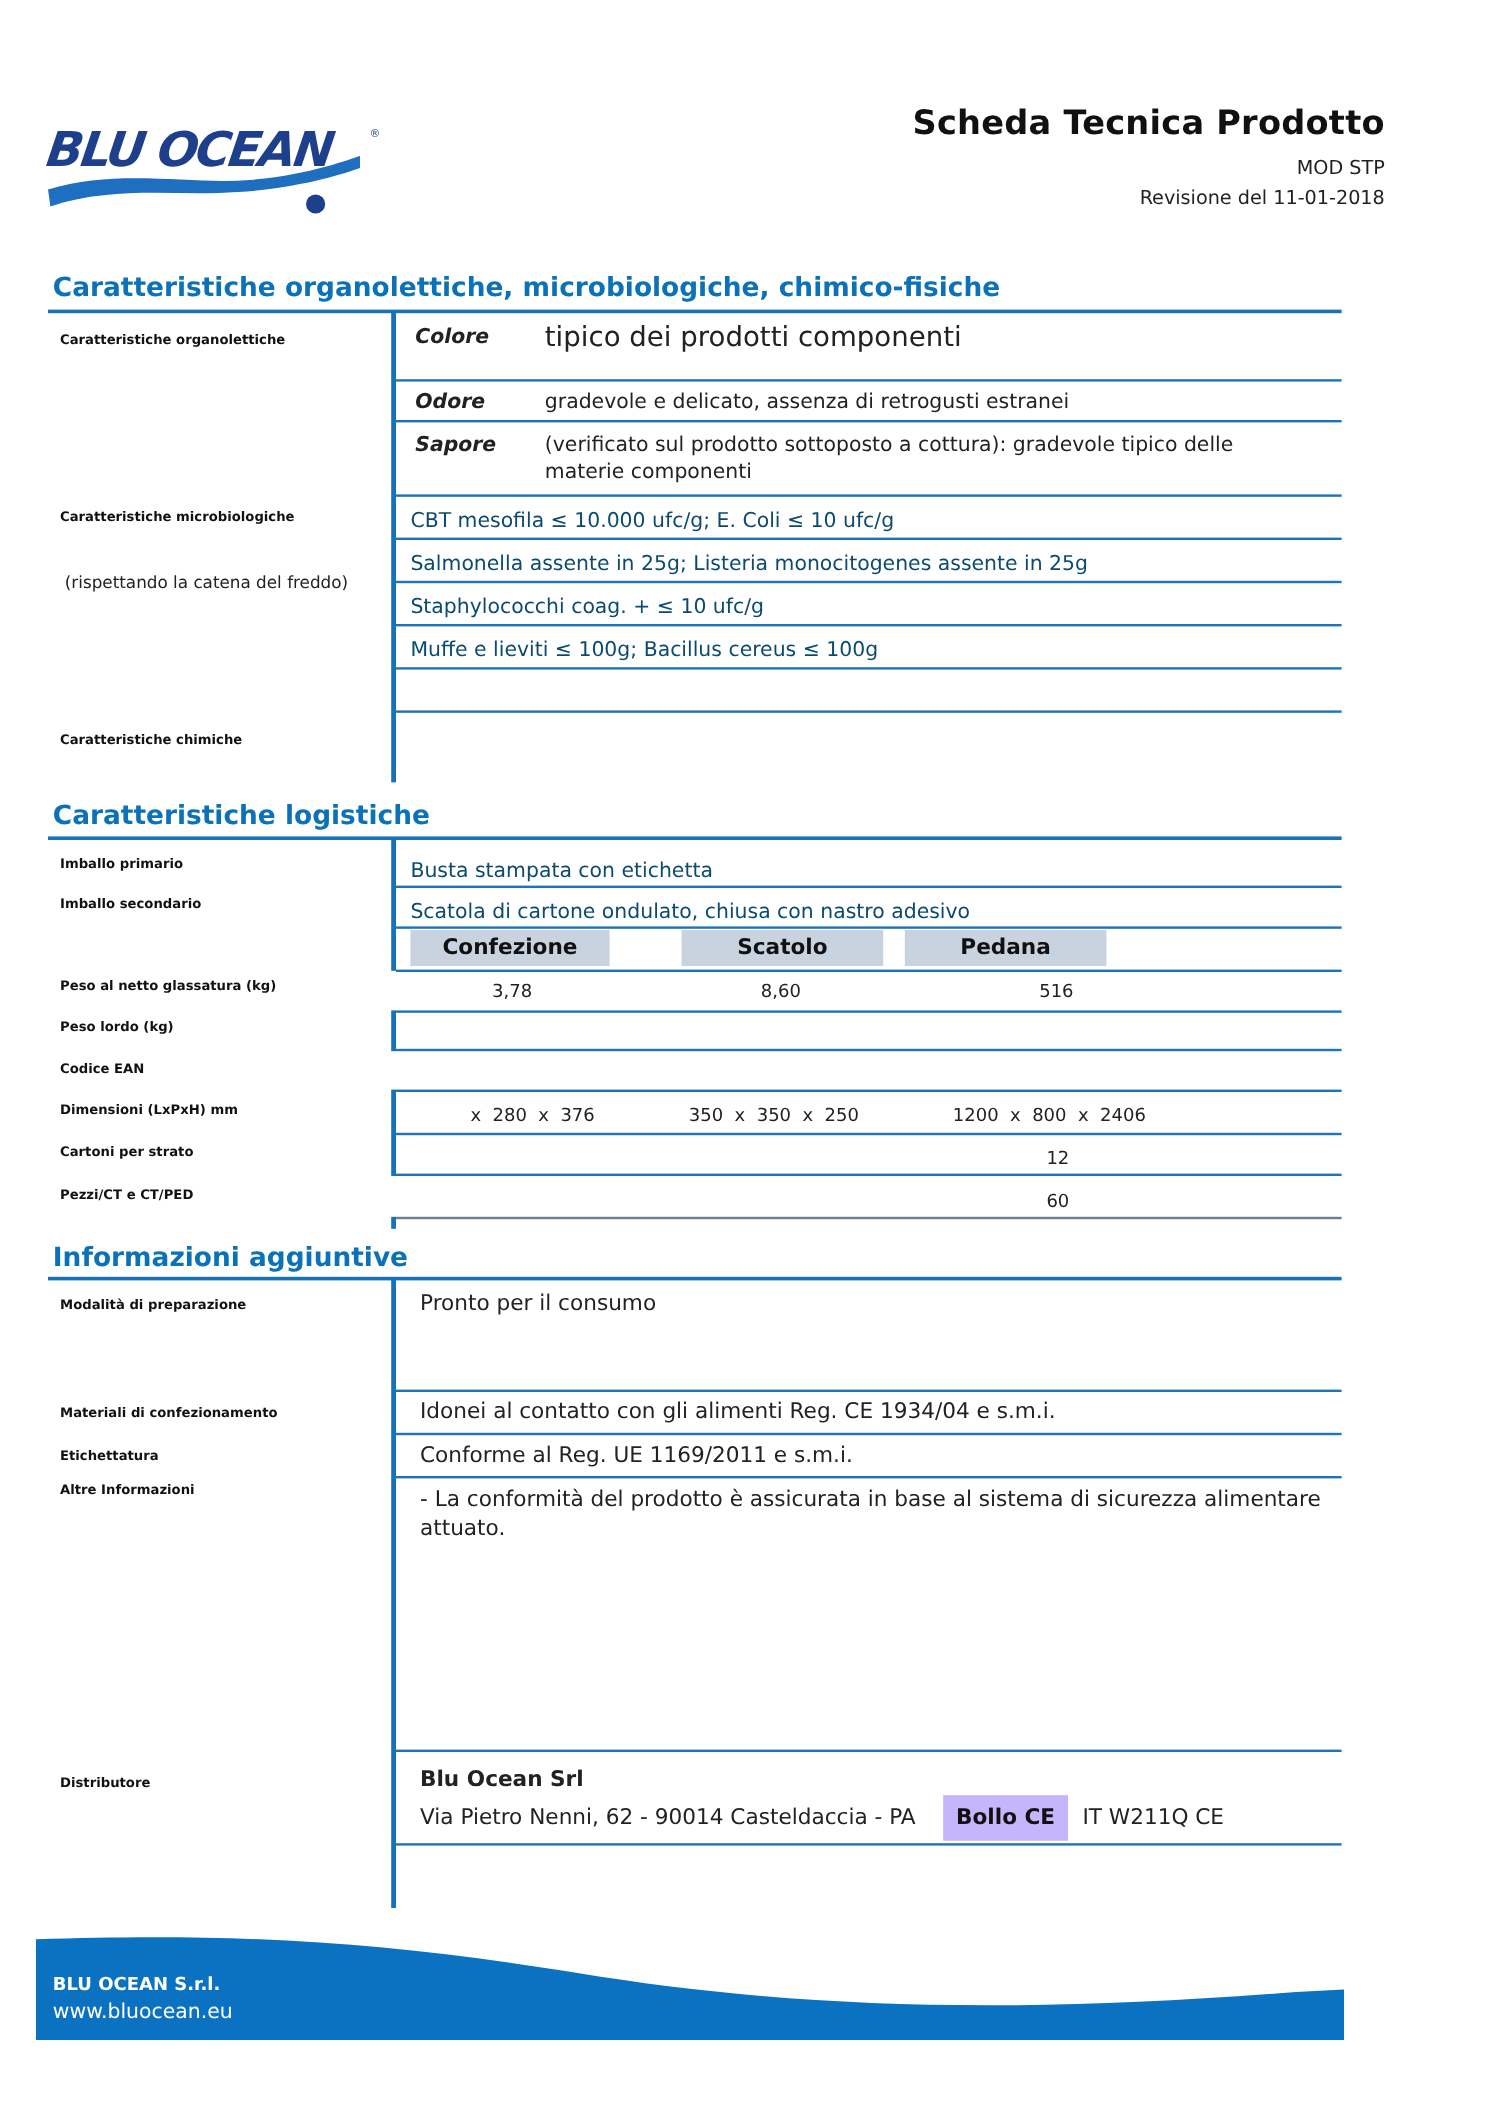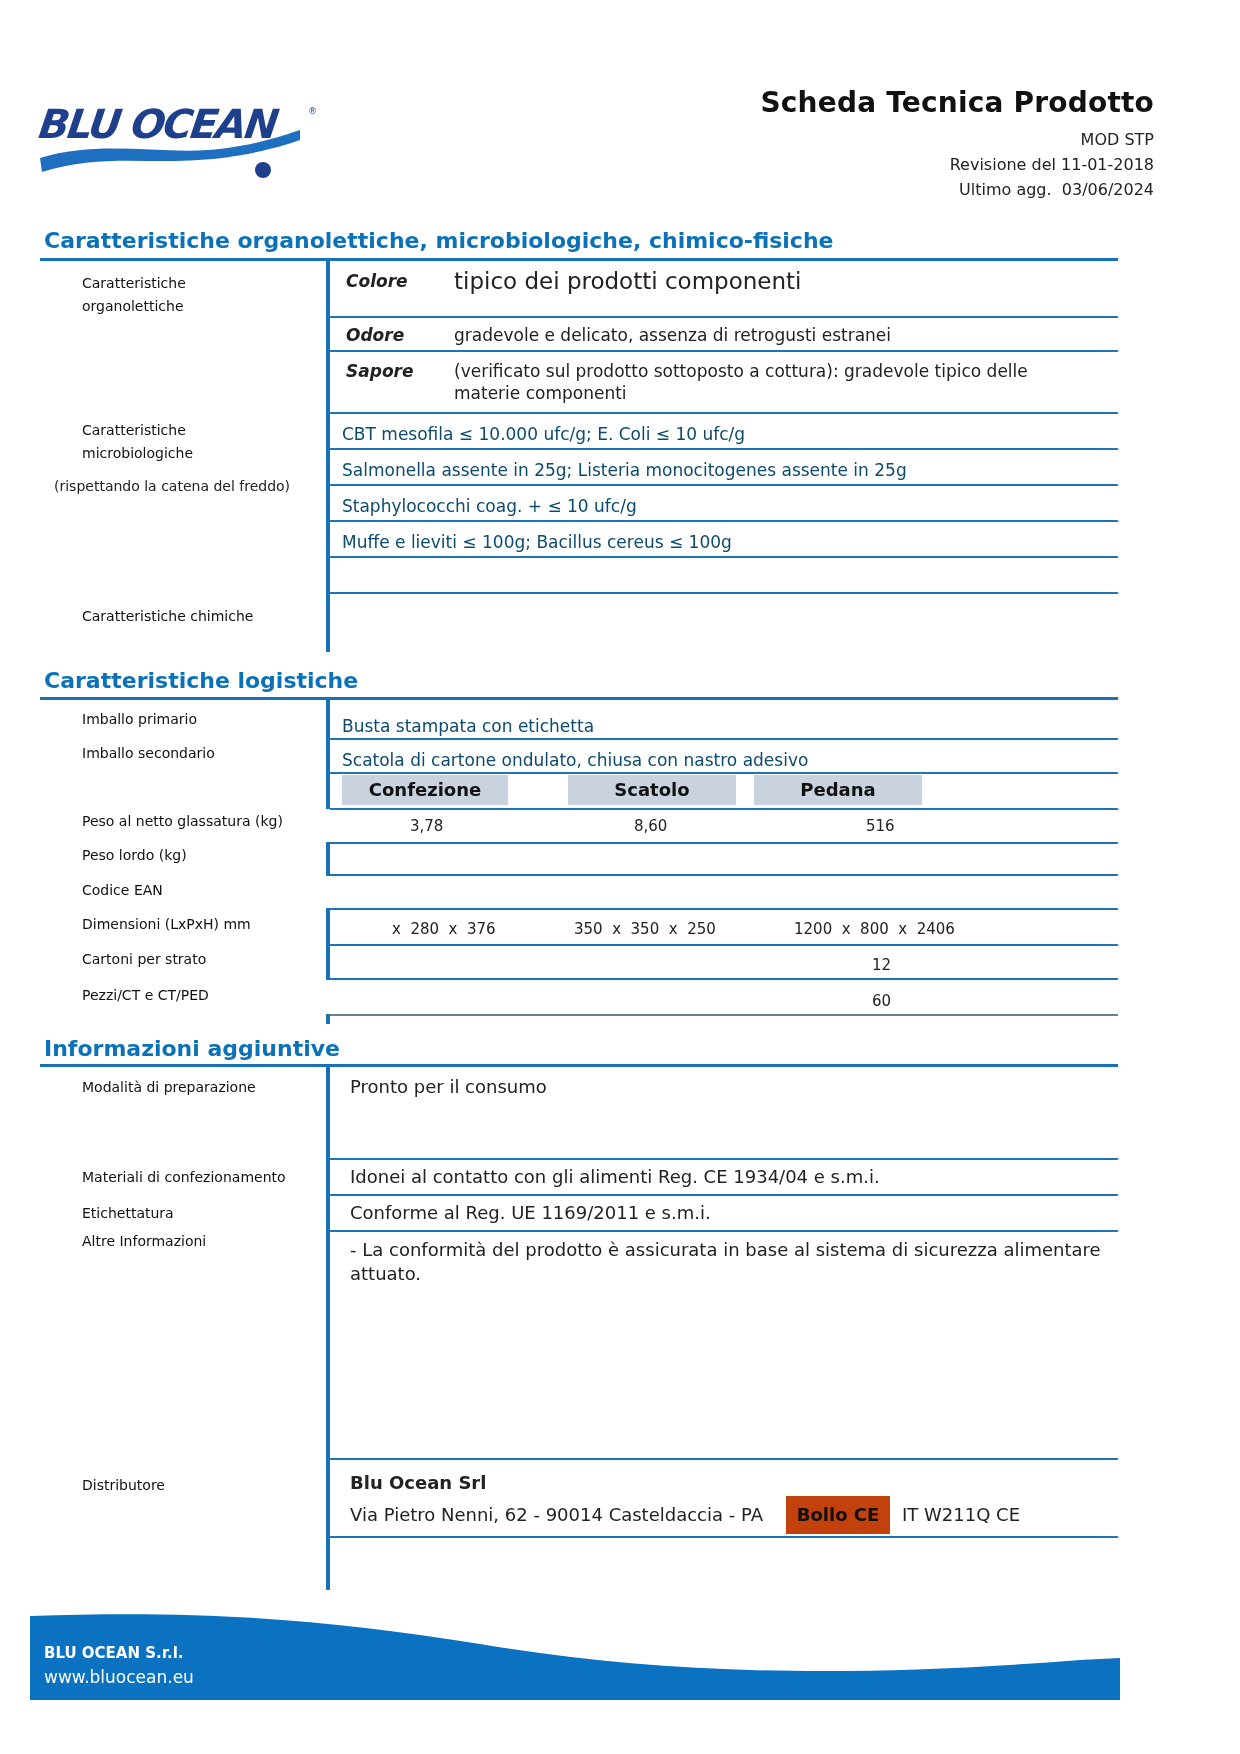--- a/index.html
+++ b/index.html
@@ -9,31 +9,31 @@
   .logo { left:38px; top:92px; width:290px; height:92px; }
   .title-block { right:86px; top:86px; text-align:right; }
   .doc-title { font-size:28px; font-weight:bold; letter-spacing:0.2px; margin-bottom:8px; }
   .meta-line { font-size:16px; line-height:25px; color:#222; }
 
   .section-title { left:44px; font-size:22px; color:#0b72b9; font-weight:bold; }
   .hrule { left:40px; width:1078px; height:3px; background:#1772b8; }
   .vrule { width:4px; background:#1772b8; }
   .row-line { height:2px; background:#1e74b6; }
 
-  .lbl { left:50px; font-size:14px; font-weight:normal; color:#111; line-height:23px;margin-left:32px; }
+  .lbl { left:50px; font-size:11px; font-weight:bold; color:#111; line-height:23px; }
   .sub-lbl { left:54px; font-size:14px; color:#222; }
   .cell { font-size:16px; color:#222; line-height:22px; }
   .cell-sm { font-size:17px; color:#0c4a6e; }
   .key { font-weight:bold; font-style:italic; font-size:17px; }
 
   .pack-head { background:#c9d3e0; height:30px; top:775px; font-size:18px; font-weight:bold;
                text-align:center; line-height:30px; }
   .num { font-size:15px; color:#222; }
 
-  .bollo { background:#c2410c; font-weight:bold; font-size:18px; text-align:center; line-height:38px; }
+  .bollo { background:#c4b5fd; font-weight:bold; font-size:18px; text-align:center; line-height:38px; }
 
   .footer-wave { left:30px; top:1600px; width:1090px; height:100px; }
   .footer-company { left:44px; top:1644px; color:#fff; font-weight:bold; font-size:15px; }
   .footer-url { left:44px; top:1667px; color:#fff; font-size:17px; }
 </style>
 </head>
 <body>
 
 <div class="abs logo">
   <svg width="290" height="92" viewBox="0 0 290 92">
@@ -41,21 +41,20 @@
     <text x="270" y="22" font-family="DejaVu Sans, sans-serif" font-size="9" fill="#1e3f8c">®</text>
     <path d="M2,66 C60,48 120,62 170,58 C220,54 255,40 262,38 L262,48 C240,56 200,66 160,68 C110,72 60,62 4,80 Z" fill="#1f6fc0"></path>
     <circle cx="225" cy="78" r="8" fill="#1e3f8c"></circle>
   </svg>
 </div>
 
 <div class="abs title-block">
   <div class="doc-title">Scheda Tecnica Prodotto</div>
   <div class="meta-line">MOD STP</div>
   <div class="meta-line">Revisione del 11-01-2018</div>
-  <div class="meta-line" style="white-space:pre">Ultimo agg.  03/06/2024</div>
 </div>
 
 <div class="abs section-title" style="top:228px">Caratteristiche organolettiche, microbiologiche, chimico-fisiche</div>
 <div class="abs hrule" style="top:258px"></div>
 <div class="abs vrule" style="left:326px; top:260px; height:392px"></div>
 
 <div class="abs lbl" style="top:272px; width:200px">Caratteristiche organolettiche</div>
 
 <div class="abs cell key" style="left:346px; top:270px">Colore</div>
 <div class="abs cell" style="left:454px; top:270px; font-size:23px">tipico dei prodotti componenti</div>

